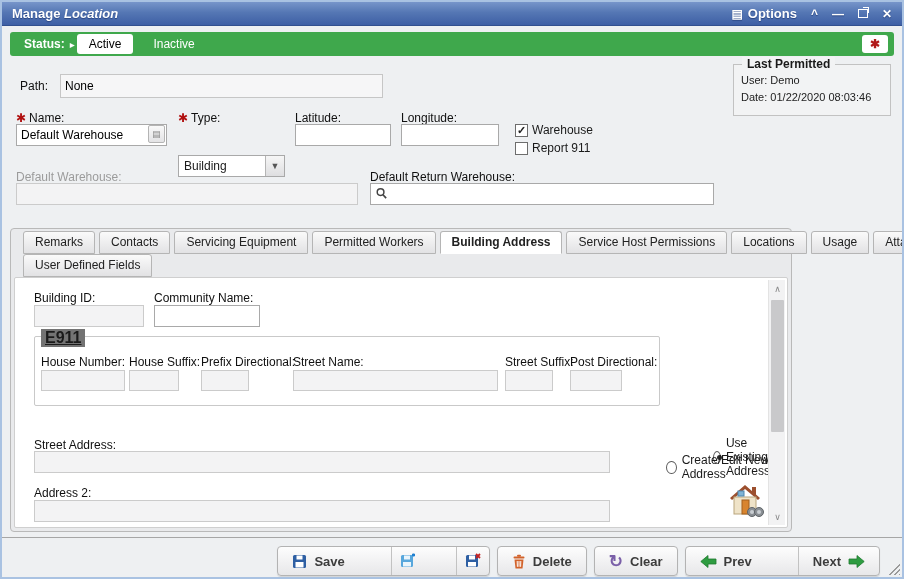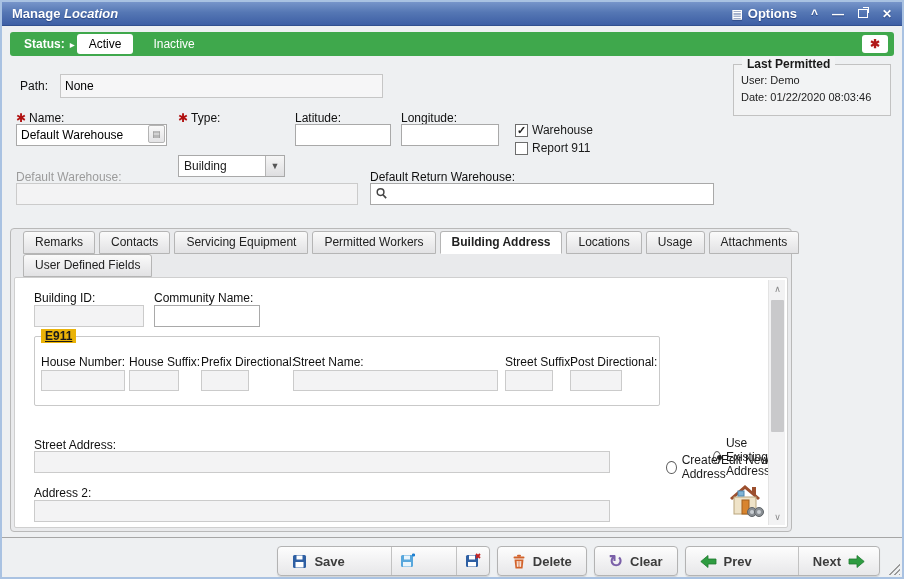--- a/index.html
+++ b/index.html
@@ -80,21 +80,21 @@
 
   
   .vscroll { position:absolute; right:2px; top:2px; bottom:2px; width:17px; background:#f2f2f3; border-left:1px solid #e3e3e3; }
   .vs-btn { position:absolute; left:0; width:17px; height:17px; color:#8a8a8a; font-size:9px; display:flex; align-items:center; justify-content:center; }
   .vs-up { top:0; } .vs-down { bottom:0; }
   .vs-thumb { position:absolute; left:2px; top:20px; width:13px; height:132px; background:#c9c9cb; border-radius:1px; }
 
   
   .e911 { position:absolute; left:19px; top:58px; width:626px; height:70px;
     border:1px solid #c9c9c9; border-radius:2px; }
-  .e911 .legend { position:absolute; top:-8px; left:6px; background:#eab308; padding:0 4px; font-weight:bold; font-size:12px;text-decoration:underline; }
+  .e911 .legend { position:absolute; top:-8px; left:6px; background:#737373; padding:0 4px; font-weight:bold; font-size:16px;text-decoration:underline; }
   .e911 .lbl { top:18px; }
   .e911 .inp { top:33px; height:21px; }
 
   .radio-row { position:absolute; display:flex; align-items:center; gap:5px; font-size:12px; }
 
   .house-icon { position:absolute; left:711px; top:205px; width:38px; height:36px; }
 
   
   .bottom-sep { position:absolute; left:0; right:0; top:535px; border-top:1px solid #a6a6a6; }
   .toolbar { position:absolute; right:22px; top:544px; height:30px; display:flex; gap:7px; align-items:stretch; }
@@ -196,20 +196,21 @@
   </div>
 
   <div class="tab-panel">
     <div class="tab-strip">
       <div class="tab-row">
         <span class="tab">Remarks</span>
         <span class="tab">Contacts</span>
         <span class="tab">Servicing Equipment</span>
         <span class="tab">Permitted Workers</span>
         <span class="tab active">Building Address</span>
+        <span class="tab">Service Host Permissions</span>
         <span class="tab">Locations</span>
         <span class="tab">Usage</span>
         <span class="tab">Attachments</span>
       </div>
       <div class="tab-row" style="margin-top:1px;">
         <span class="tab">User Defined Fields</span>
       </div>
     </div>
 
     <div class="tab-content">

